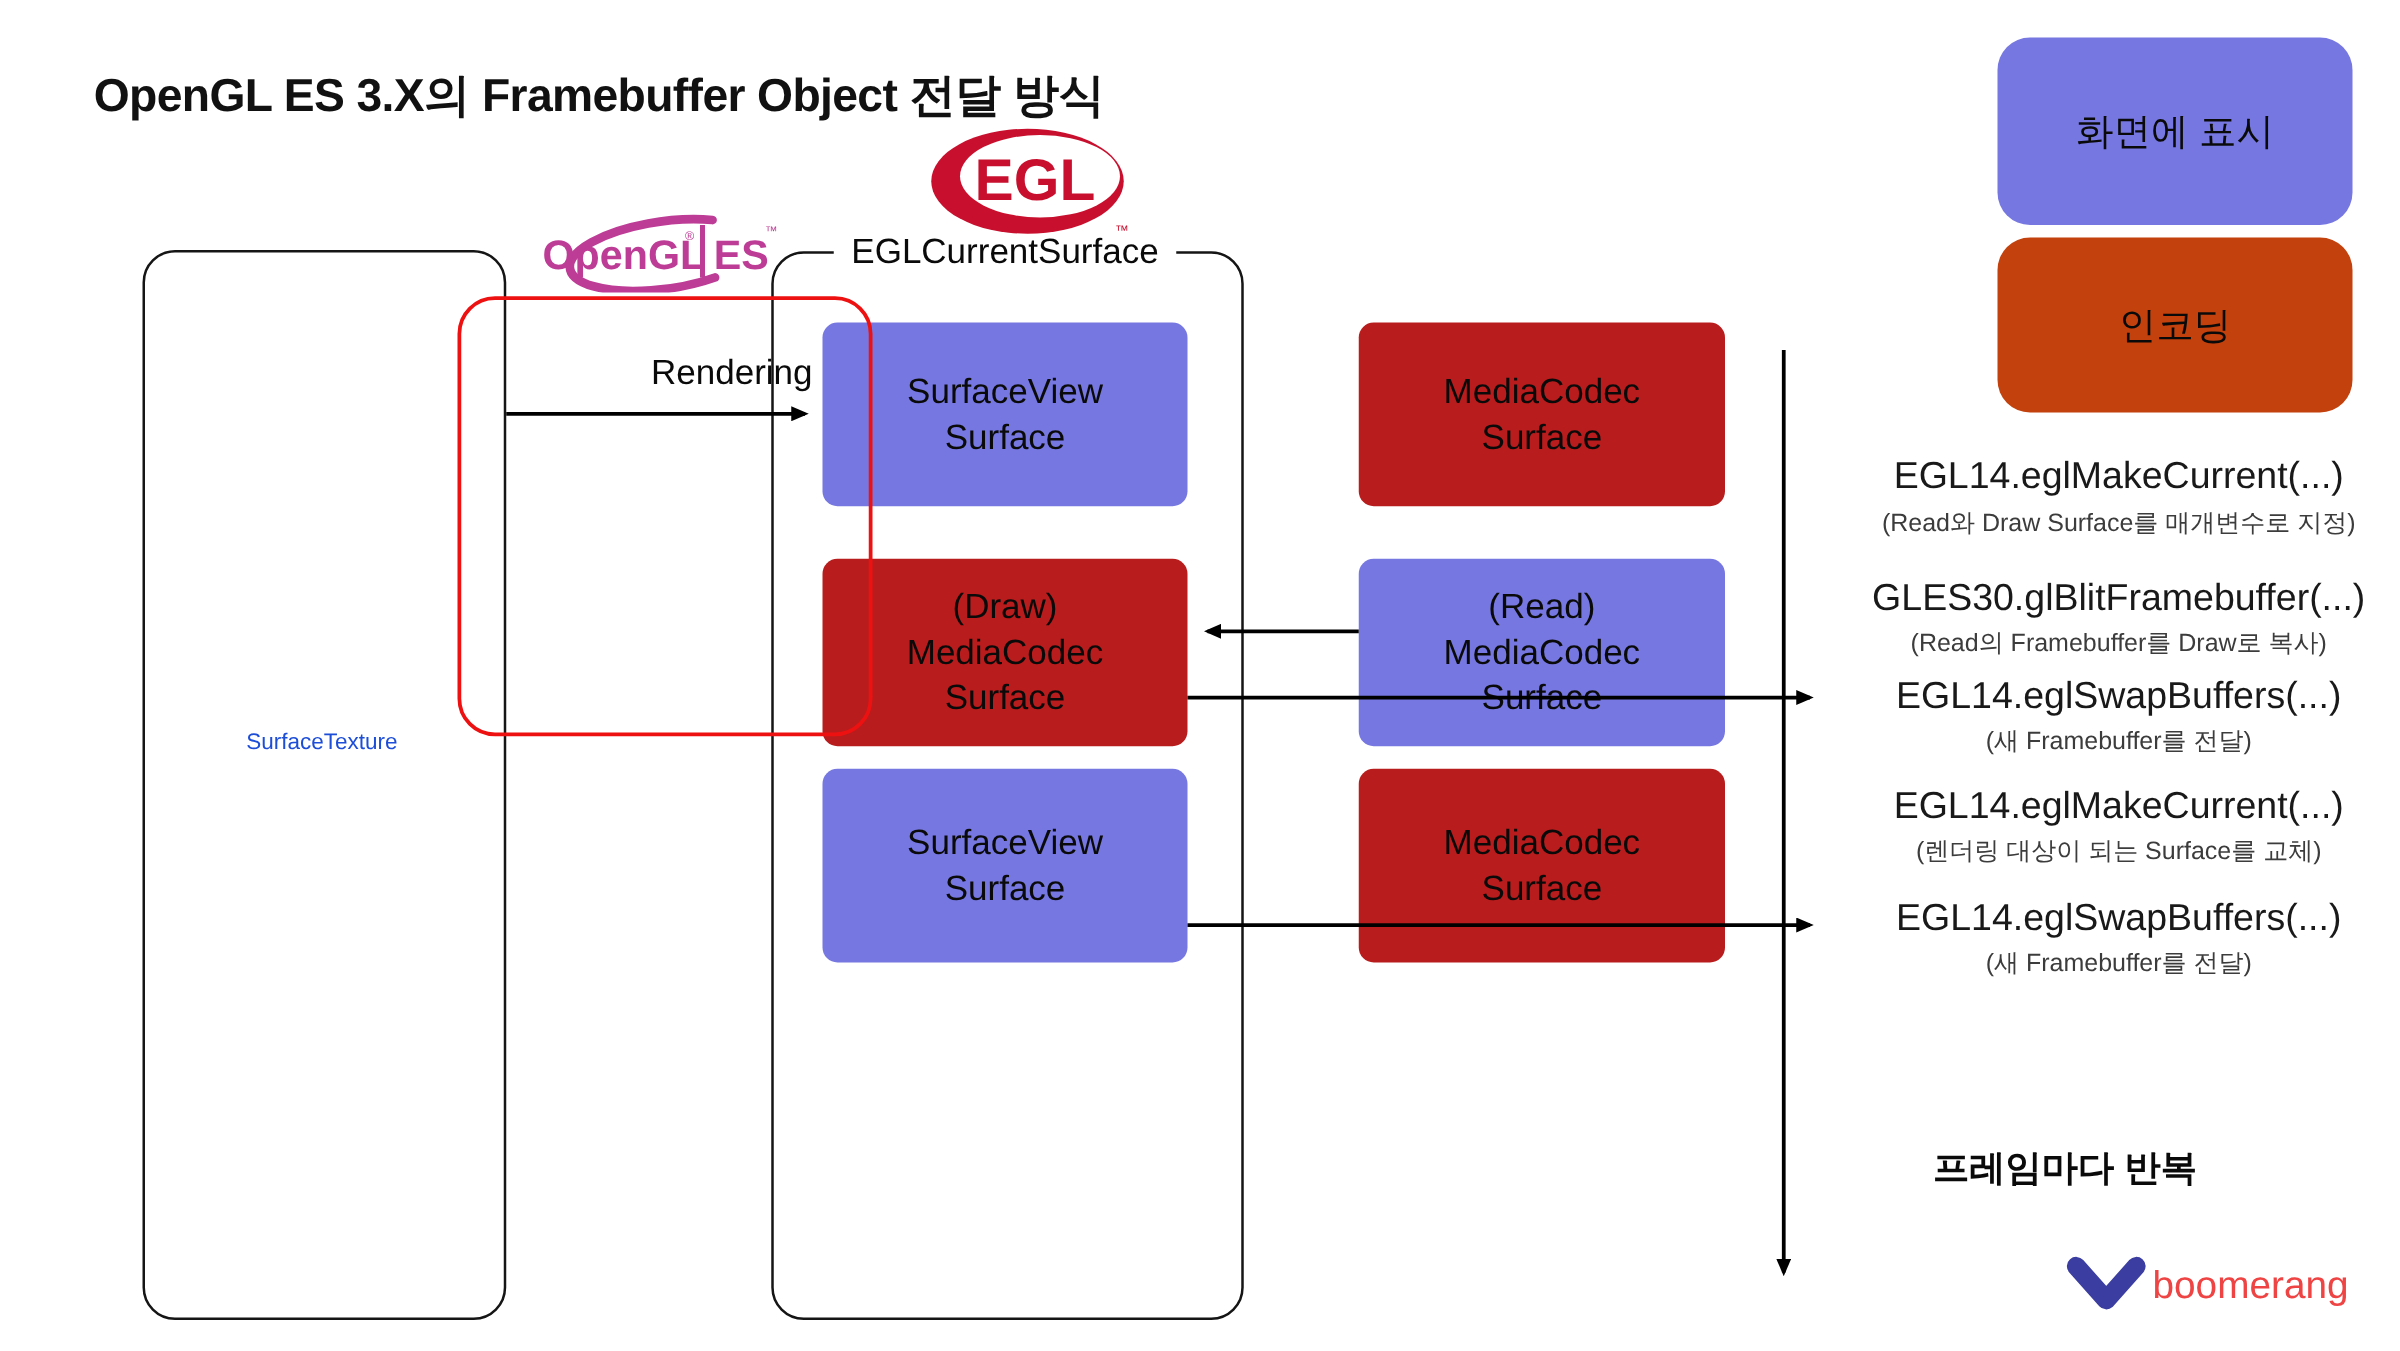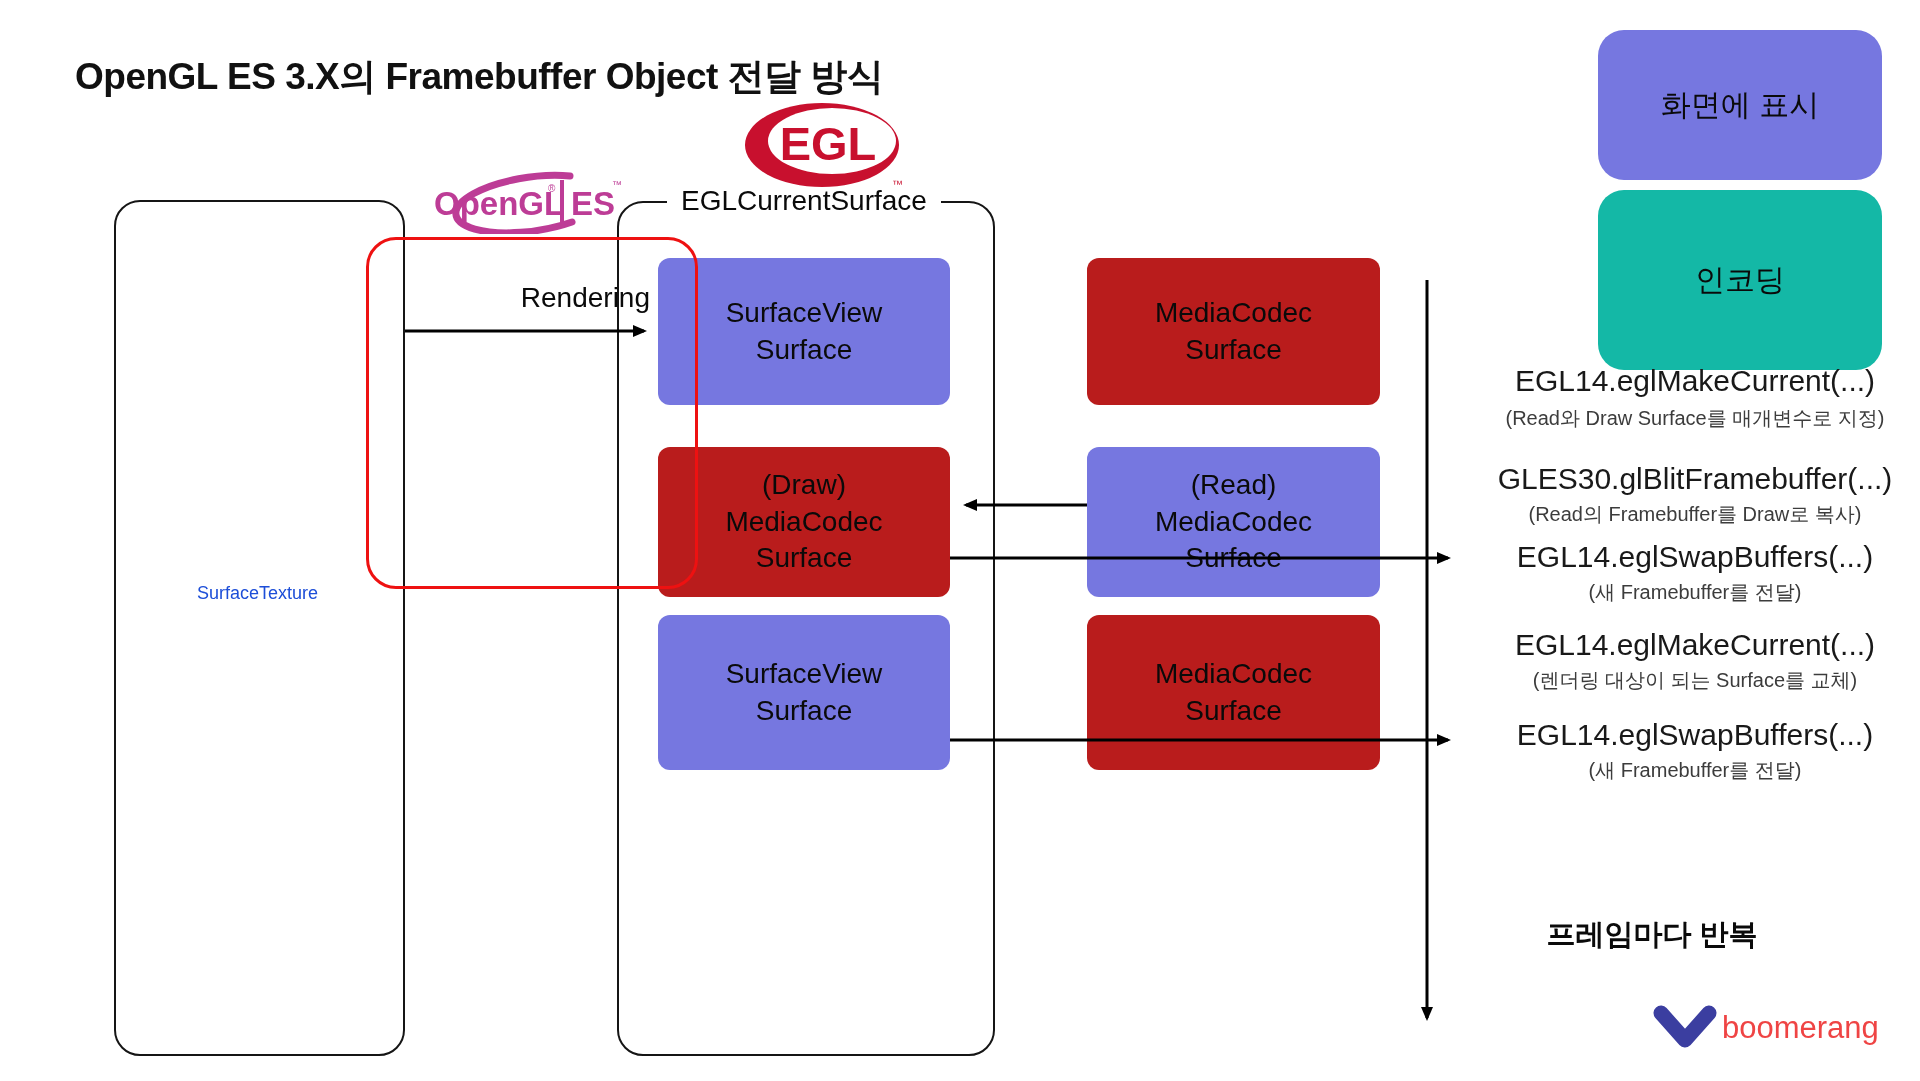--- a/index.html
+++ b/index.html
@@ -24,21 +24,21 @@
   .node.red{background:#b91c1c;}
   .r1{top:258px;height:147px;}
   .r2{top:435px;height:150px;margin-top:12px;}
   .r3{top:615px;height:155px;}
   .c1{left:658px;}
   .c2{left:1087px;width:293px;}
   
   .legend{left:1598px;width:284px;border-radius:26px;display:flex;align-items:center;
           justify-content:center;font-size:30px;color:#0a0a0a;}
   .legend.blue{top:30px;height:150px;background:#7677e0;}
-  .legend.red{top:190px;height:180px;background:#14b8a6;}
+  .legend.red{top:190px;height:140px;background:#c2410c;}
   
   .rendering{left:420px;top:282px;width:230px;text-align:right;font-size:28px;color:#0a0a0a;}
   
   .arrow-layer{left:0;top:0;width:1920px;height:1081px;z-index:5;pointer-events:none;}
   
   .step-main{left:1460px;width:470px;text-align:center;font-size:30px;font-weight:500;color:#191919;}
   .step-sub{left:1460px;width:470px;text-align:center;font-size:20px;color:#3c3c3c;}
   .repeat{left:1432px;top:915px;width:440px;text-align:center;font-size:29px;font-weight:600;color:#0a0a0a;}
   .brand{left:1652px;top:1002px;display:flex;align-items:center;gap:4px;}
   .brand-text{font-size:31px;color:#ef4444;}

